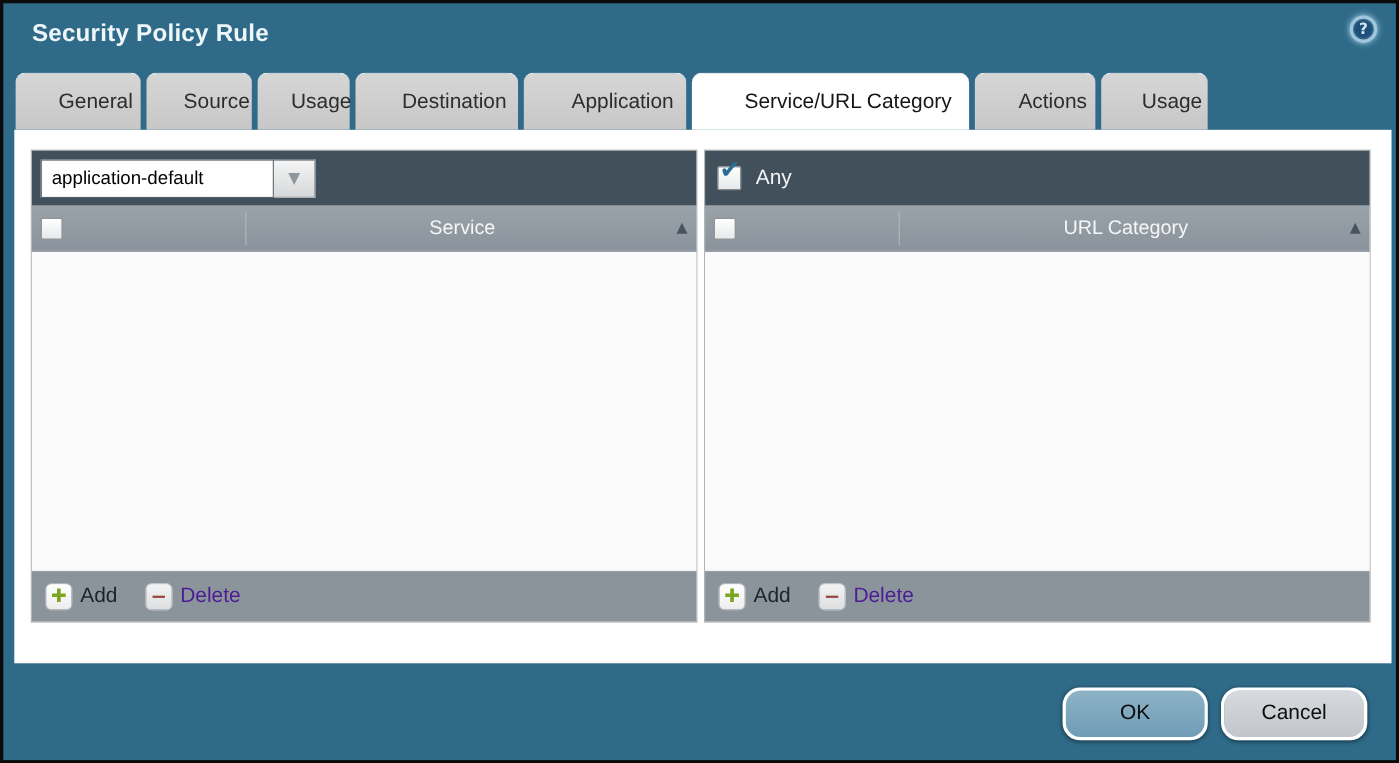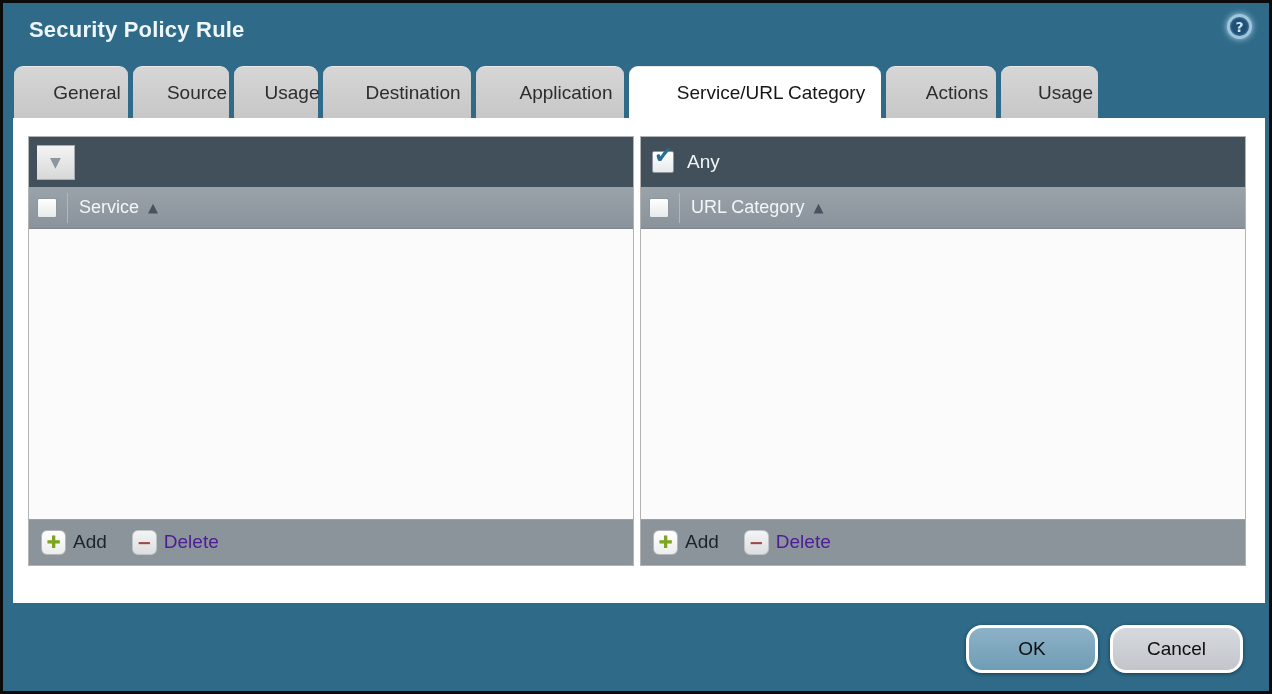--- a/index.html
+++ b/index.html
@@ -105,21 +105,21 @@
   .any-row .checkbox { width:22px; height:22px; flex-basis:22px; }
   .any-label { color:#f2f5f7; font-size:19px; }
 
   
   .col-header {
     flex:0 0 42px;
     background:linear-gradient(#9aa3aa, #8a939b);
     border-bottom:1px solid #7e868e;
     display:flex; align-items:center;
     padding:0 8px;
-    color:#f4f6f7; font-size:18px;
+    color:#f4f6f7; font-size:18px;justify-content:space-between;
   }
   .col-div {
     width:1px; height:30px; background:#b2b8bd;
     margin:0 11px 0 10px;
   }
   .sort-asc { color:#47545f; font-size:13px; margin-left:9px; }
 
   .panel-body { flex:1 1 auto; background:#fbfbfb; }
 
   
@@ -177,20 +177,21 @@
   <div class="tab active" style="width:252px">Service/URL Category</div>
   <div class="tab" style="width:110px">Actions</div>
   <div class="tab" style="width:97px">Usage</div>
 </div>
 
 <div class="content">
 
   <div class="panel left">
     <div class="panel-top">
       <div class="dd">
+        <div class="dd-field">application-default</div>
         <div class="dd-btn">
           <span class="icon-glyph">▼</span>
         </div>
       </div>
     </div>
     <div class="col-header">
       <div class="checkbox"></div>
       <div class="col-div"></div>
       <span>Service</span>
       <span class="sort-asc icon-glyph">▲</span>

